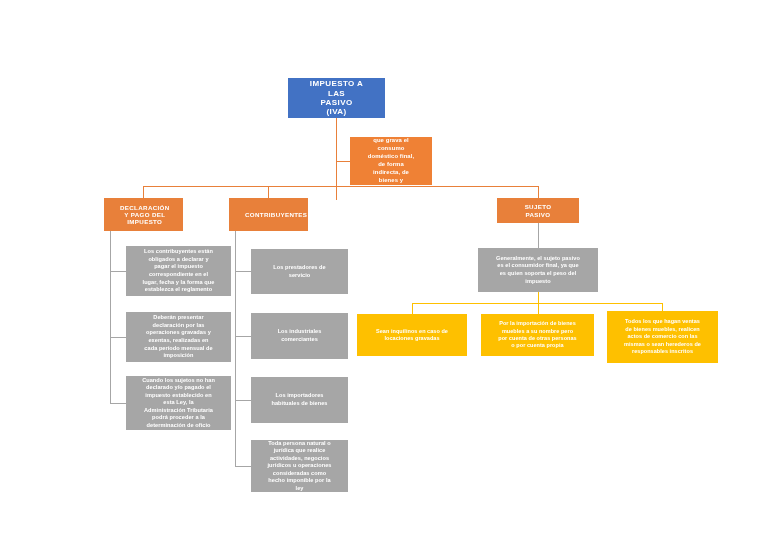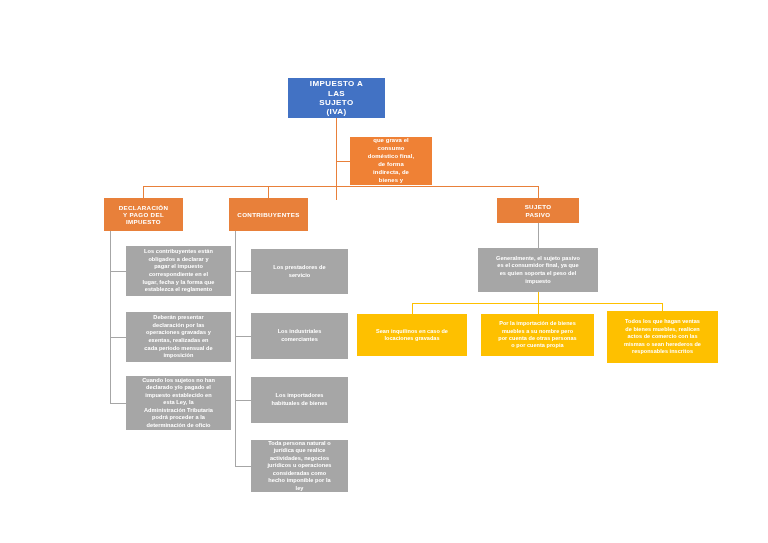--- a/index.html
+++ b/index.html
@@ -11,21 +11,20 @@
     overflow:hidden;
   }
   #canvas{position:relative;width:768px;height:543px;}
 
   
   .node{
     position:absolute;
     box-sizing:border-box;
     display:flex;
     align-items:center;
-    justify-content:center;
     text-align:center;
     color:#ffffff;
     font-weight:bold;
     line-height:1.18;
     padding:2px 16px;
     overflow:hidden;
   }
   .root{
     background:#4272c4;
     font-size:8px;
@@ -67,21 +66,21 @@
   .v-yellow{background:#fec000;width:1px;}
 </style>
 </head>
 <body>
 
 <div id="canvas">
 
   <div class="node root" style="left:288px;top:78px;width:97px;height:40px;">
     <div>
       <div>IMPUESTO A LAS</div>
-      <div>SUJETO</div>
+      <div>PASIVO</div>
       <div>(IVA)</div>
     </div>
   </div>
 
   <div class="conn v-orange" style="left:336px;top:118px;height:82px;"></div>
 
   <div class="conn h-orange" style="left:336px;top:161px;width:14px;"></div>
 
   <div class="node orange-desc" style="left:350px;top:137px;width:82px;height:48px;">
     <div>Es un impuesto que grava el consumo doméstico final, de forma indirecta, de bienes y servicios.</div>

